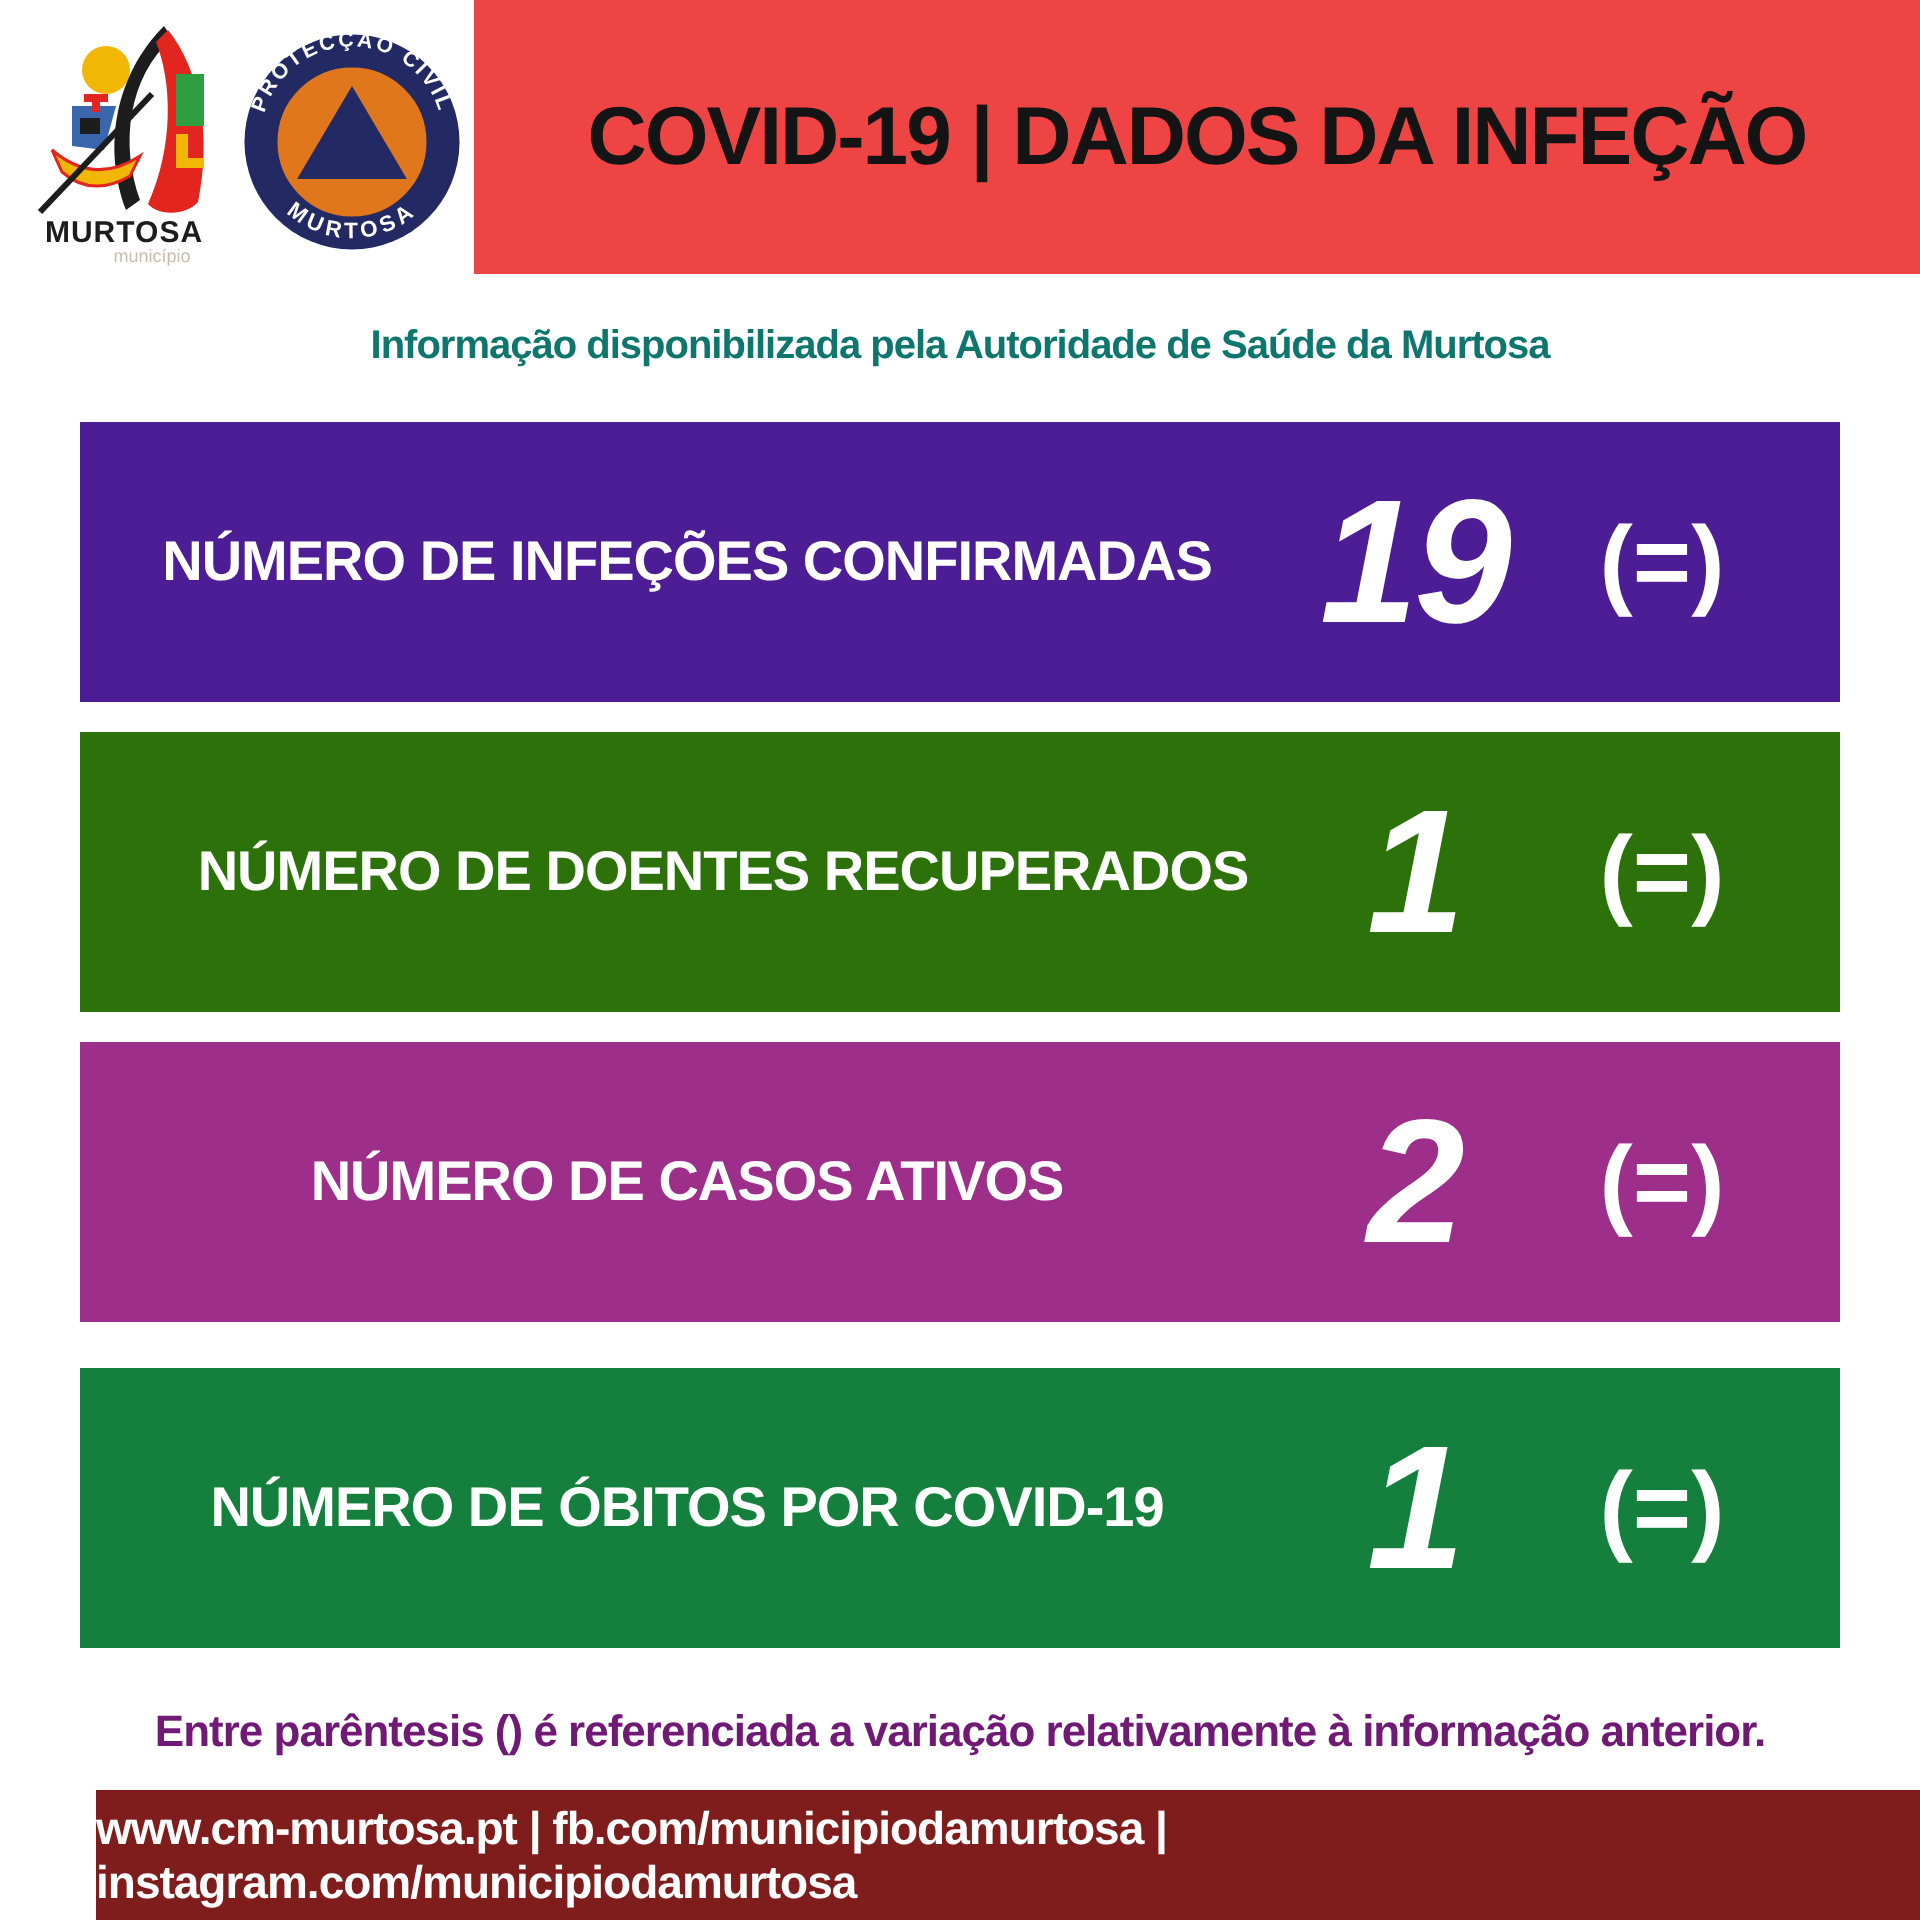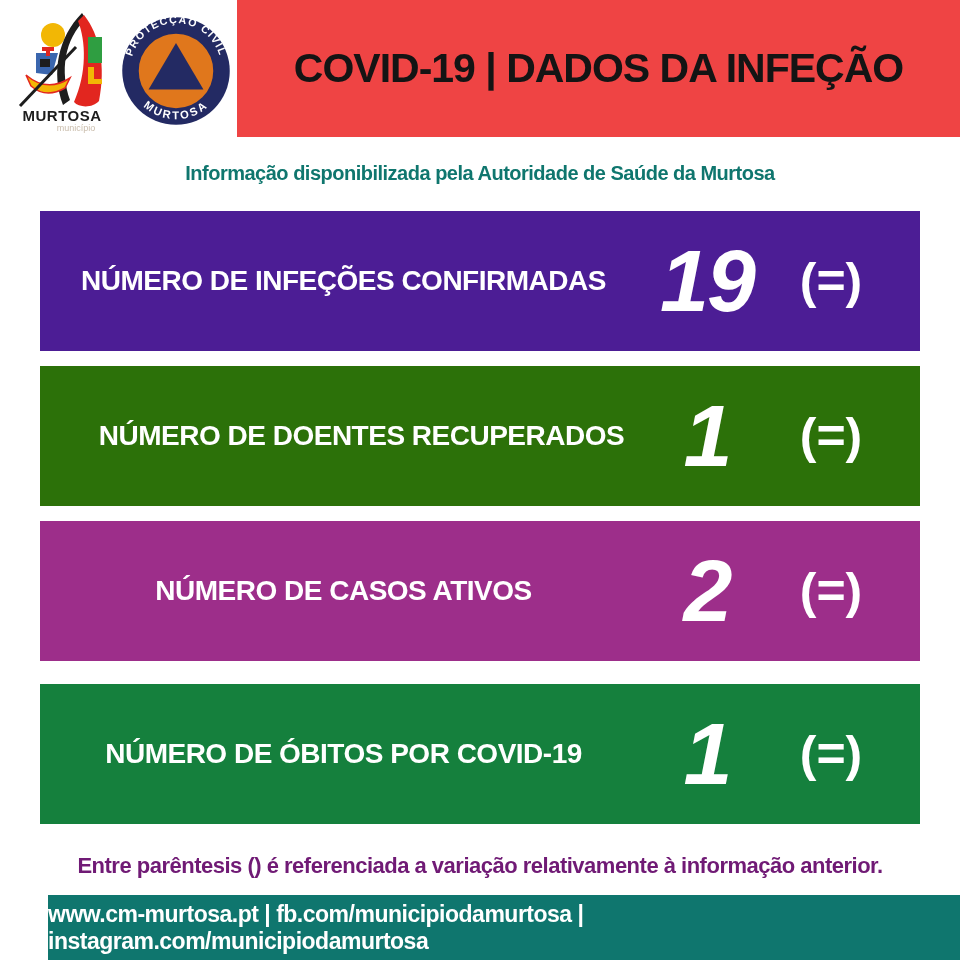--- a/index.html
+++ b/index.html
@@ -164,15 +164,15 @@
       <div></div>
     </div>
     <div class="bar-value">1</div>
     <div class="bar-delta">(=)</div>
   </div>
 
 </div>
 
 <div class="note">Entre parêntesis () é referenciada a variação relativamente à informação anterior.</div>
 
-<div class="footer" style="background: #0f766e; margin-left: 48px;">
+<div class="footer" style="background: #7f1d1d; margin-left: 48px;">
   <span>www.cm-murtosa.pt | fb.com/municipiodamurtosa | instagram.com/municipiodamurtosa</span>
 </div>
 
 </body></html>

